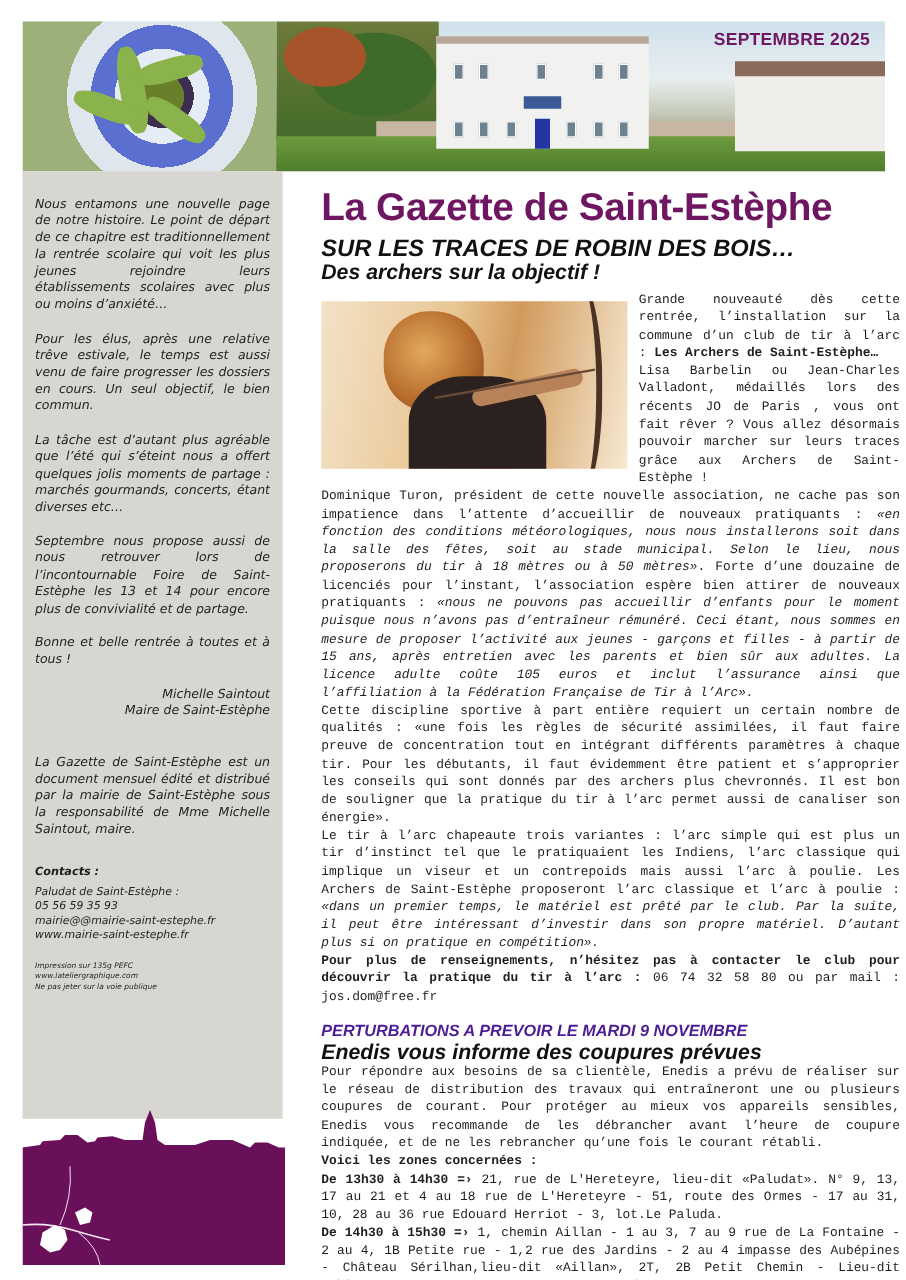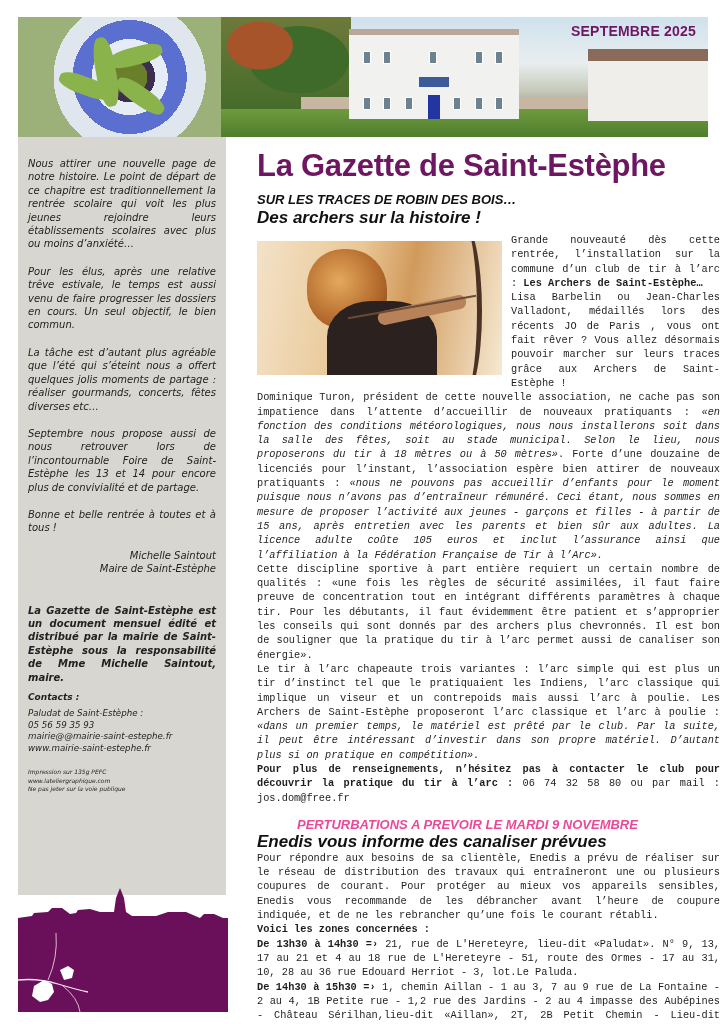--- a/index.html
+++ b/index.html
@@ -31,37 +31,37 @@
   .side-sign { font-family: "DejaVu Sans", sans-serif; font-style: italic; font-size: 10px; line-height: 13.4px; text-align: right; margin: 14px 0 28px 0; }
   .contacts-title { font-family: "DejaVu Sans", sans-serif; font-weight: 700; font-style: italic; font-size: 9px; margin-bottom: 6px; }
   .contact-line { font-family: "DejaVu Sans", sans-serif; font-style: italic; font-size: 8.7px; line-height: 11.5px; }
   .print-line { font-family: "DejaVu Sans", sans-serif; font-style: italic; font-size: 6px; line-height: 8.5px; }
   .print-block { margin-top: 14px; }
   .skyline { position: absolute; left: 18px; top: 888px; width: 210px; height: 128px; }
 
   
   .main { position: absolute; left: 257px; top: 146px; width: 463px; }
   .gazette-title { font-family: "Liberation Sans", sans-serif; font-weight: 700; font-size: 31px; color: #6e1661; letter-spacing: -0.3px; line-height: 40px; }
-  .kicker { font-family: "Liberation Sans", sans-serif; font-weight: 700; font-style: italic; font-size: 13px; line-height: 16px; margin-top: 6px; color: #111; }
+  .kicker { font-family: "Liberation Sans", sans-serif; font-weight: 700; font-style: italic; font-size: 19px; line-height: 16px; margin-top: 6px; color: #111; }
   .headline { font-family: "Liberation Sans", sans-serif; font-weight: 700; font-style: italic; font-size: 17px; line-height: 19px; color: #111; }
 
   .article { font-family: Liberation Mono, monospace; font-size: 10.3px; line-height: 14.3px; text-align: justify; color: #1e1e1e; }
   .archer-photo { float: left; width: 245px; height: 134px; margin: 8px 9px 2px 0; position: relative; overflow: hidden;
     background: linear-gradient(100deg, #f3e2c8 0%, #e9c795 40%, #d19a5c 60%, #f6e9d2 100%); }
   .archer-photo .head { position: absolute; left: 50px; top: 8px; width: 80px; height: 80px; border-radius: 45% 50% 40% 45%; background: radial-gradient(circle at 40% 40%, #e4a95d, #b46a2c 60%, #7a4218); }
   .archer-photo .body { position: absolute; left: 70px; top: 60px; width: 110px; height: 90px; border-radius: 40% 40% 0 0; background: #2b2220; }
   .archer-photo .arm { position: absolute; left: 120px; top: 62px; width: 90px; height: 14px; background: #b7825a; transform: rotate(-12deg); border-radius: 7px; }
   .archer-photo .bow { position: absolute; left: 185px; top: -20px; width: 40px; height: 180px; border-right: 5px solid #4a3325; border-radius: 0 60% 60% 0; }
   .archer-photo .string { position: absolute; left: 90px; top: 65px; width: 130px; height: 2px; background: #6a4a35; transform: rotate(-10deg); }
   .article p { margin: 0; }
   .article .it { font-style: italic; }
   .article .b { font-weight: 700; }
 
   .section2 { margin-top: 12px; }
-  .kicker2 { font-family: "Liberation Sans", sans-serif; font-weight: 700; font-style: italic; font-size: 13px; line-height: 15px; color: #ec4899; margin-left: 40px; }
+  .kicker2 { font-family: "Liberation Sans", sans-serif; font-weight: 700; font-style: italic; font-size: 13px; line-height: 15px; color: #4c1d95; }
   .headline2 { font-family: "Liberation Sans", sans-serif; font-weight: 700; font-style: italic; font-size: 17px; line-height: 19px; color: #111; }
 </style>
 </head>
 <body>
 
 <div class="banner">
   <div class="flower">
     <div class="petal" style="left:78px;top:20px;width:20px;height:70px;transform:rotate(-10deg);"></div>
     <div class="petal" style="left:90px;top:30px;width:55px;height:18px;transform:rotate(-15deg);"></div>
     <div class="petal" style="left:40px;top:60px;width:55px;height:18px;transform:rotate(20deg);"></div>
@@ -85,30 +85,30 @@
       <div class="win" style="left:146px;top:62px;"></div>
       <div class="balcony"></div>
       <div class="door"></div>
     </div>
     <div class="annex"></div>
     <div class="month">SEPTEMBRE 2025</div>
   </div>
 </div>
 
 <aside class="sidebar">
-  <p class="side-p">Nous attirer une nouvelle page de notre histoire. Le point de départ de ce chapitre est traditionnellement la rentrée scolaire qui voit les plus jeunes rejoindre leurs établissements scolaires avec plus ou moins d’anxiété…</p>
+  <p class="side-p">Nous entamons une nouvelle page de notre histoire. Le point de départ de ce chapitre est traditionnellement la rentrée scolaire qui voit les plus jeunes rejoindre leurs établissements scolaires avec plus ou moins d’anxiété…</p>
   <p class="side-p">Pour les élus, après une relative trêve estivale, le temps est aussi venu de faire progresser les dossiers en cours. Un seul objectif, le bien commun.</p>
-  <p class="side-p">La tâche est d’autant plus agréable que l’été qui s’éteint nous a offert quelques jolis moments de partage : réaliser gourmands, concerts, fêtes diverses etc…</p>
+  <p class="side-p">La tâche est d’autant plus agréable que l’été qui s’éteint nous a offert quelques jolis moments de partage : marchés gourmands, concerts, étant diverses etc…</p>
   <p class="side-p">Septembre nous propose aussi de nous retrouver lors de l’incontournable Foire de Saint-Estèphe les 13 et 14 pour encore plus de convivialité et de partage.</p>
   <p class="side-p" style="margin-bottom:0;">Bonne et belle rentrée à toutes et à tous !</p>
   <div class="side-sign">
     <div>Michelle Saintout</div>
     <div>Maire de Saint-Estèphe</div>
   </div>
-  <p class="side-p" style="margin-bottom:8px;font-weight:bold;">La Gazette de Saint-Estèphe est un document mensuel édité et distribué par la mairie de Saint-Estèphe sous la responsabilité de Mme Michelle Saintout, maire.</p>
+  <p class="side-p" style="margin-bottom:22px;">La Gazette de Saint-Estèphe est un document mensuel édité et distribué par la mairie de Saint-Estèphe sous la responsabilité de Mme Michelle Saintout, maire.</p>
   <div class="contacts-title">Contacts :</div>
   <div class="contact-line">Paludat de Saint-Estèphe :</div>
   <div class="contact-line">05 56 59 35 93</div>
   <div class="contact-line">mairie@@mairie-saint-estephe.fr</div>
   <div class="contact-line">www.mairie-saint-estephe.fr</div>
   <div class="print-block">
     <div class="print-line">Impression sur 135g PEFC</div>
     <div class="print-line">www.lateliergraphique.com</div>
     <div class="print-line">Ne pas jeter sur la voie publique</div>
   </div>
@@ -121,21 +121,21 @@
   <path d="M45 98 Q60 110 62 124" stroke="#f3e6ef" stroke-width="0.8" fill="none"></path>
   <path d="M16 98 L26 92 L34 96 L36 104 L30 112 L22 114 L14 108 Z" fill="#ffffff"></path>
   <path d="M42 82 L50 78 L56 82 L54 90 L46 92 Z" fill="#ffffff"></path>
 </svg>
 
 <main class="main">
   <h1 class="gazette-title">La Gazette de Saint-Estèphe</h1>
 
   <section>
     <div class="kicker">SUR LES TRACES DE ROBIN DES BOIS…</div>
-    <h2 class="headline">Des archers sur la histoire !</h2>
+    <h2 class="headline">Des archers sur la objectif !</h2>
     <div class="article">
       <div class="archer-photo">
         <div class="head"></div>
         <div class="body"></div>
         <div class="arm"></div>
         <div class="string"></div>
         <div class="bow"></div>
       </div>
       <p style="margin-top:6px;">
         <span>Grande nouveauté dès cette rentrée, l’installation sur la commune d’un club de tir à l’arc : </span><span class="b">Les Archers de Saint-Estèphe…</span>
@@ -149,21 +149,21 @@
         <span>Le tir à l’arc chapeaute trois variantes : l’arc simple qui est plus un tir d’instinct tel que le pratiquaient les Indiens, l’arc classique qui implique un viseur et un contrepoids mais aussi l’arc à poulie. Les Archers de Saint-Estèphe proposeront l’arc classique et l’arc à poulie : </span><span class="it">«dans un premier temps, le matériel est prêté par le club. Par la suite, il peut être intéressant d’investir dans son propre matériel. D’autant plus si on pratique en compétition».</span>
       </p>
       <p>
         <span class="b">Pour plus de renseignements, n’hésitez pas à contacter le club pour découvrir la pratique du tir à l’arc : </span><span>06 74 32 58 80 ou par mail : jos.dom@free.fr</span>
       </p>
     </div>
   </section>
 
   <section class="section2">
     <div class="kicker2">PERTURBATIONS A PREVOIR LE MARDI 9 NOVEMBRE</div>
-    <h2 class="headline2">Enedis vous informe des canaliser prévues</h2>
+    <h2 class="headline2">Enedis vous informe des coupures prévues</h2>
     <div class="article">
       <p>Pour répondre aux besoins de sa clientèle, Enedis a prévu de réaliser sur le réseau de distribution des travaux qui entraîneront une ou plusieurs coupures de courant. Pour protéger au mieux vos appareils sensibles, Enedis vous recommande de les débrancher avant l’heure de coupure indiquée, et de ne les rebrancher qu’une fois le courant rétabli.</p>
       <p class="b">Voici les zones concernées :</p>
       <p>
         <span class="b">De 13h30 à 14h30 =› </span><span>21, rue de L'Hereteyre, lieu-dit «Paludat». N° 9, 13, 17 au 21 et 4 au 18 rue de L'Hereteyre - 51, route des Ormes - 17 au 31, 10, 28 au 36 rue Edouard Herriot - 3, lot.Le Paluda.</span>
       </p>
       <p>
         <span class="b">De 14h30 à 15h30 =› </span><span>1, chemin Aillan - 1 au 3, 7 au 9 rue de La Fontaine - 2 au 4, 1B Petite rue - 1,2 rue des Jardins - 2 au 4 impasse des Aubépines - Château Sérilhan,lieu-dit «Aillan», 2T, 2B Petit Chemin - Lieu-dit «Château Bosq», 1 au 3,4 au 8, 6B rue des Noyers - 7,2 au 4, 8, 12, 12B rue Edouard Herriot - 1 au 3, 1B impasse des Aubiers.</span>
       </p>
     </div>

